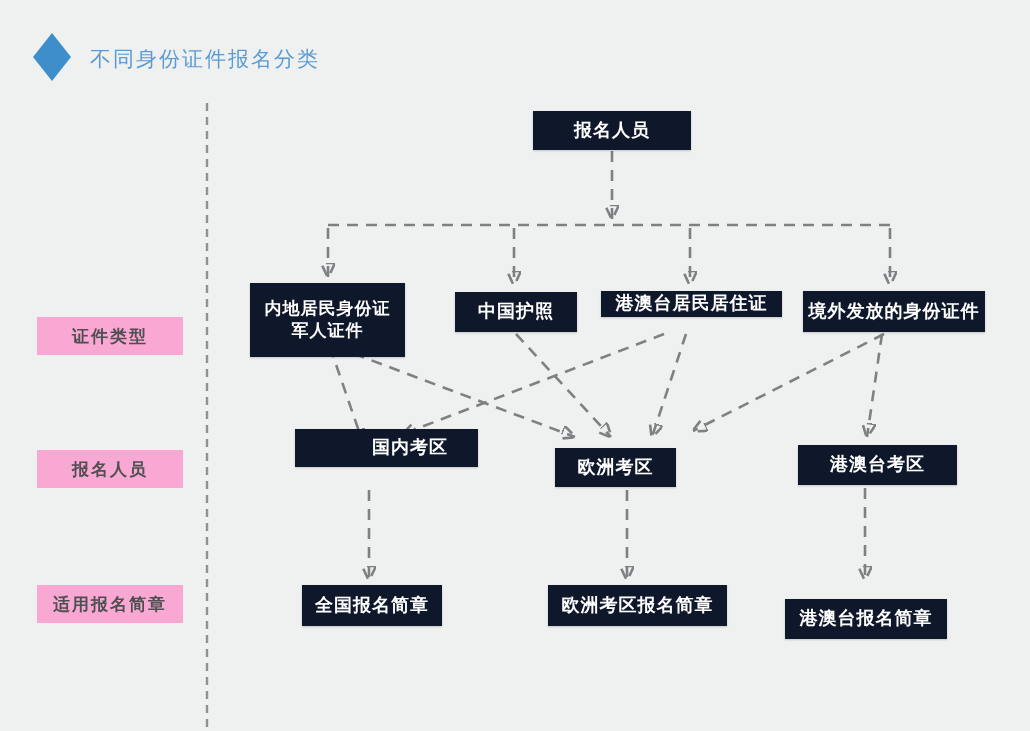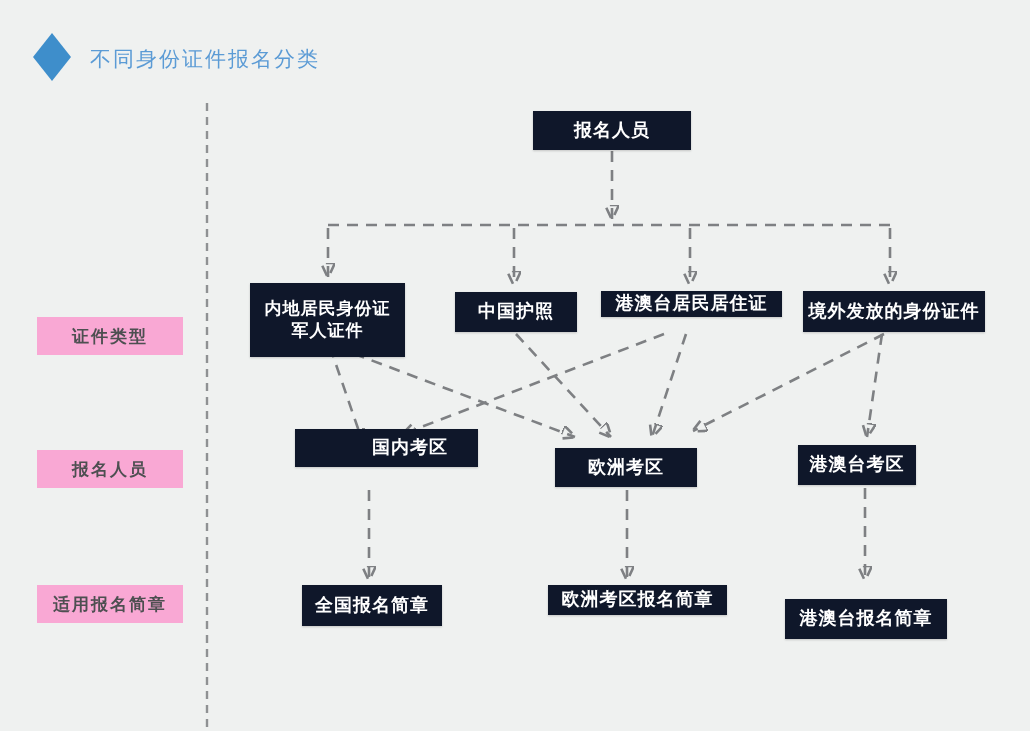--- a/index.html
+++ b/index.html
@@ -35,24 +35,24 @@
     display:flex;flex-direction:column;align-items:center;justify-content:center;
     text-align:left;font-size:18px;letter-spacing:1px;line-height:1.3;
     box-shadow:0 1px 2px rgba(0,0,0,.18);white-space:nowrap;
   }
   #n-applicant      {left:533px;top:111px;width:158px;height:39px;}
   #n-mainland       {left:250px;top:283px;width:155px;height:74px;font-size:17px;}
   #n-passport       {left:455px;top:292px;width:122px;height:40px;}
   #n-hmt-permit     {left:601px;top:291px;width:181px;height:26px;}
   #n-overseas       {left:803px;top:291px;width:182px;height:41px;}
   #n-domestic-zone  {left:295px;top:429px;width:136px;height:38px;padding-left:47px;}
-  #n-europe-zone    {left:555px;top:448px;width:142px;height:39px;}
-  #n-hmt-zone       {left:798px;top:445px;width:118px;height:40px;}
+  #n-europe-zone    {left:555px;top:448px;width:121px;height:39px;}
+  #n-hmt-zone       {left:798px;top:445px;width:159px;height:40px;}
   #n-national-guide {left:302px;top:585px;width:140px;height:41px;}
-  #n-europe-guide   {left:548px;top:585px;width:179px;height:30px;}
+  #n-europe-guide   {left:548px;top:585px;width:179px;height:41px;}
   #n-hmt-guide      {left:785px;top:585px;width:162px;height:40px;margin-top:14px;}
   
   svg.wires{position:absolute;left:0;top:0;width:1030px;height:731px;}
   svg.wires line, svg.wires path{
     stroke:#7e8083;stroke-width:2.6;fill:none;stroke-dasharray:11 8;
   }
   svg.wires .sep{stroke:#8f9193;stroke-width:2.4;stroke-dasharray:8 6;}
 </style>
 </head>
 <body>

